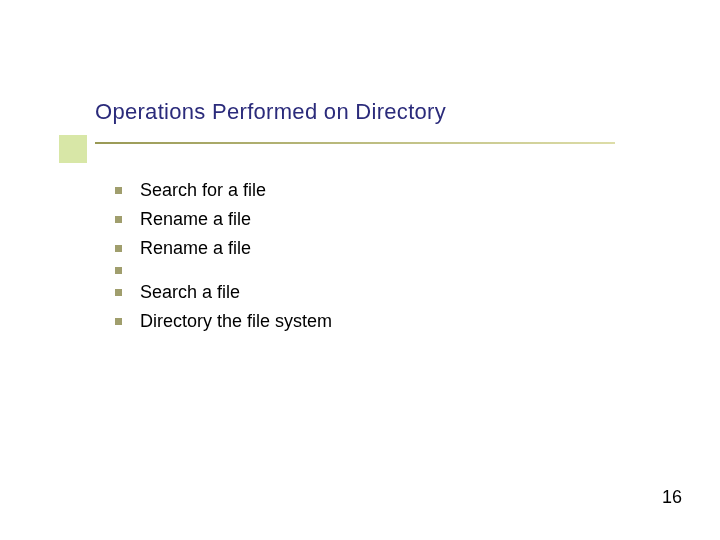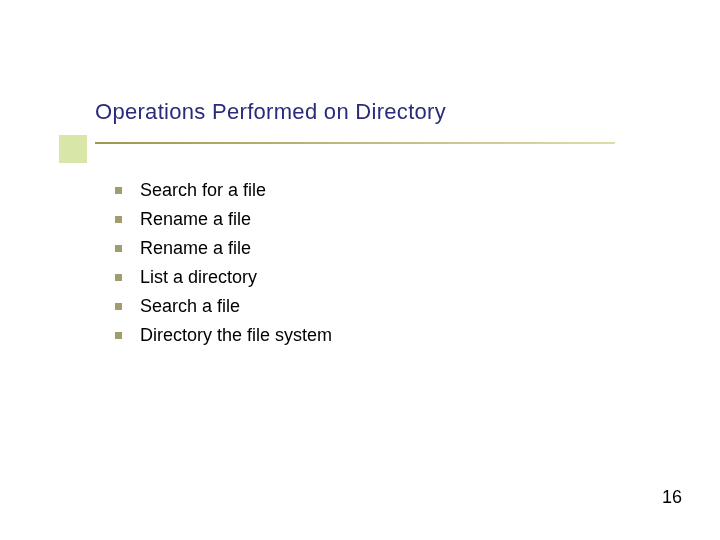--- a/index.html
+++ b/index.html
@@ -92,21 +92,20 @@
   <div class="bullet-item">
     <div class="bullet-square"></div>
     <div class="bullet-text">Rename a file</div>
   </div>
   <div class="bullet-item">
     <div class="bullet-square"></div>
     <div class="bullet-text">Rename a file</div>
   </div>
   <div class="bullet-item">
     <div class="bullet-square"></div>
-    <div class="bullet-text">List a directory</div>
   </div>
   <div class="bullet-item">
     <div class="bullet-square"></div>
     <div class="bullet-text">Search a file</div>
   </div>
   <div class="bullet-item">
     <div class="bullet-square"></div>
     <div class="bullet-text">Directory the file system</div>
   </div>
 </div>

